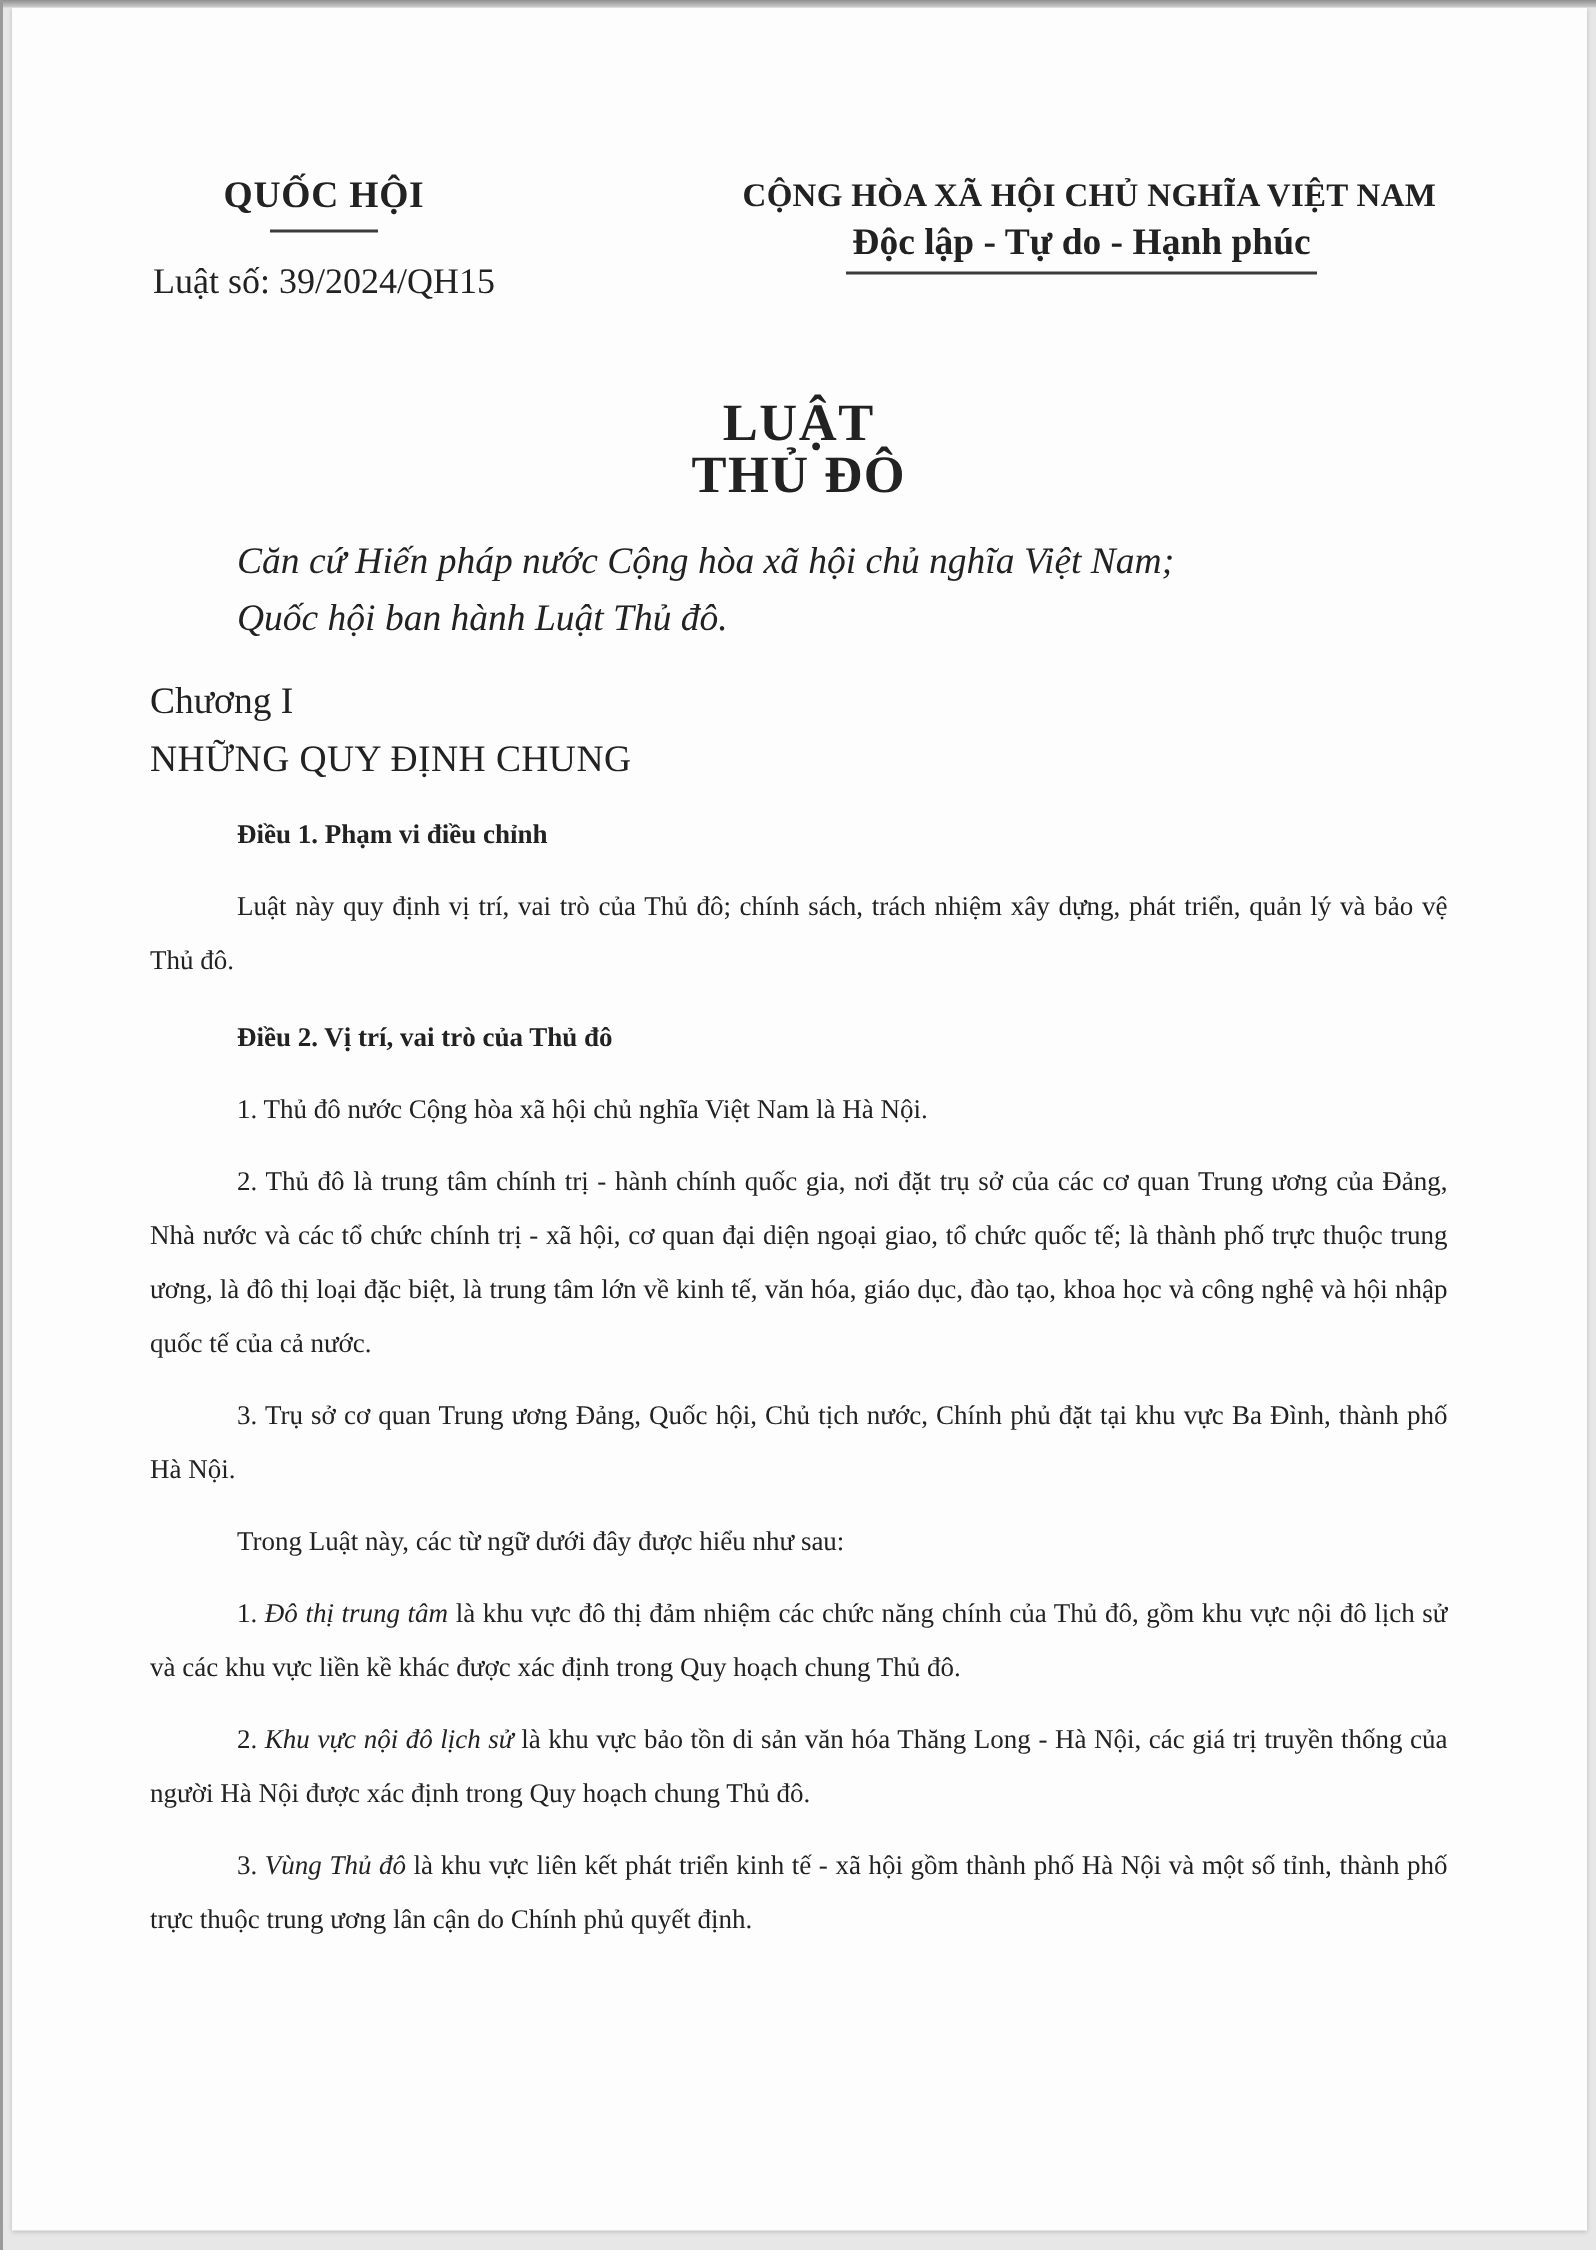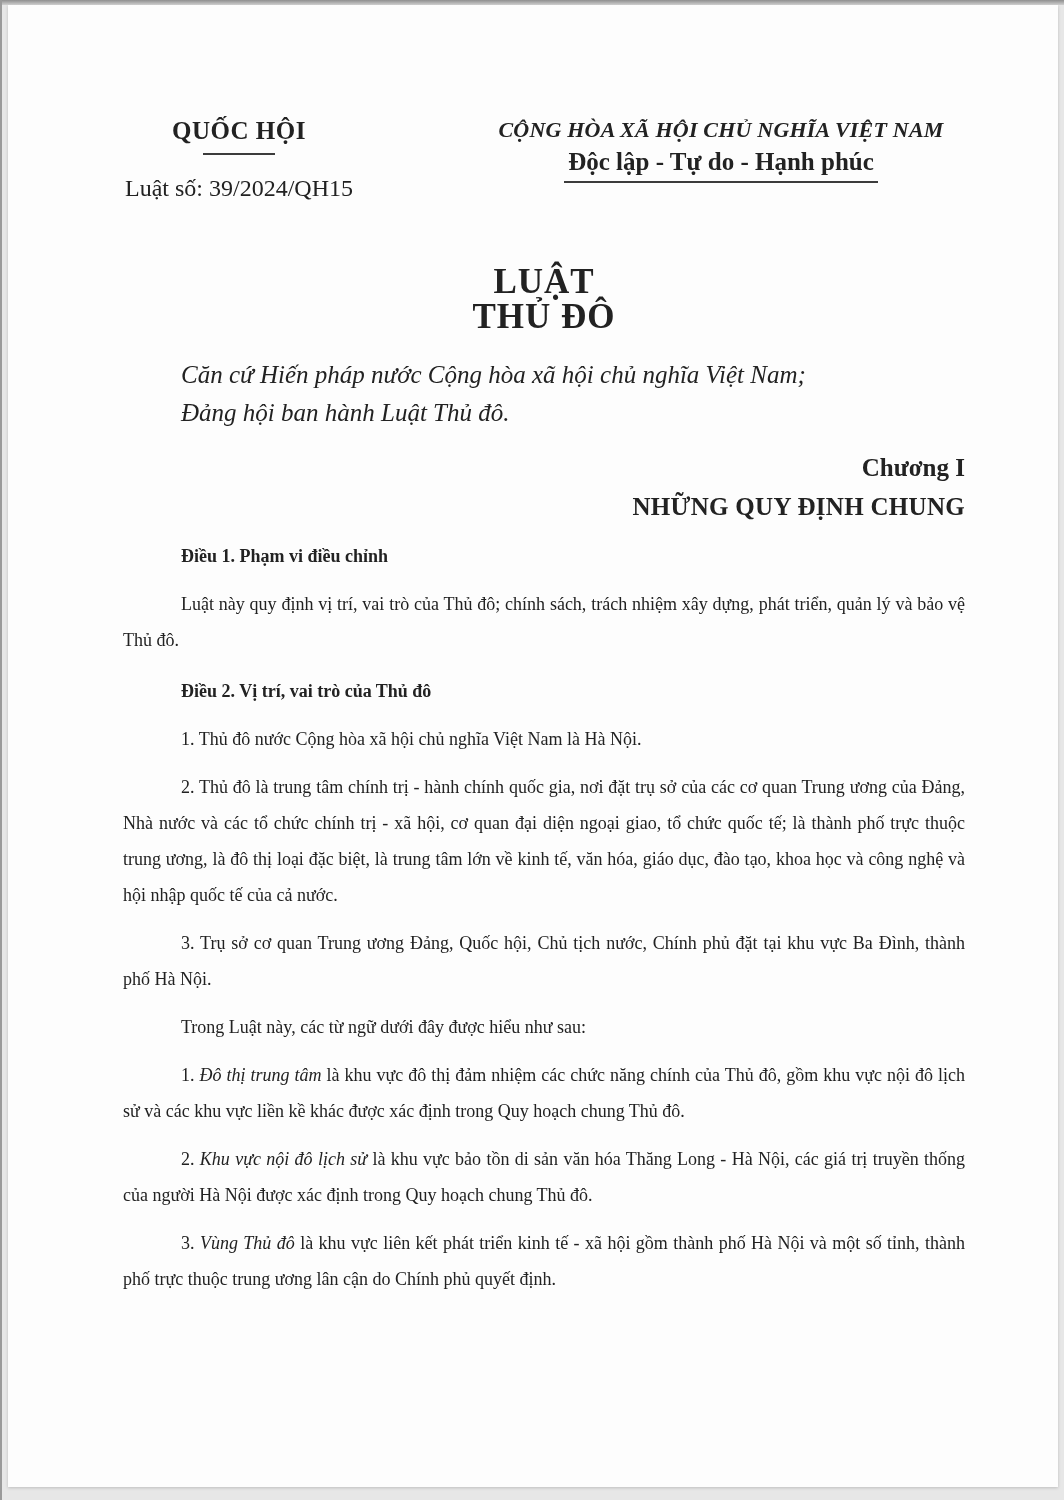--- a/index.html
+++ b/index.html
@@ -11,42 +11,42 @@
     overflow:hidden;
   }
   .edge-top{position:absolute;left:0;top:0;width:1064px;height:5px;
     background:linear-gradient(#8f8f8f,#cfcfcf);z-index:3;}
   .edge-left-line{position:absolute;left:0;top:0;width:2px;height:1500px;background:#9a9a9a;z-index:3;}
   .page{
     position:absolute;left:8px;top:5px;width:1050px;height:1482px;
     background:#fdfdfd;
     box-shadow:0 1px 3px rgba(0,0,0,.18);
   }
-  .content{padding:112px 93px 0 115px;}
+  .content{padding:112px 93px 0 92px;}
 
   
   .hdr{display:flex;align-items:flex-start;}
   .hdr-left{width:232px;text-align:center;}
   .hdr-org{font-weight:bold;font-size:25px;letter-spacing:.5px;white-space:nowrap;}
   .hdr-org-rule{width:72px;height:2px;background:#3c3c3c;margin:8px auto 0;}
   .hdr-lawno{font-size:24px;white-space:nowrap;margin-top:20px;text-align:center;}
   .hdr-right{margin-left:auto;margin-right:18px;width:452px;text-align:center;}
-  .hdr-nation{font-weight:bold;font-size:22px;white-space:nowrap;letter-spacing:.2px;font-style:italic;}
+  .hdr-nation{font-weight:bold;font-size:22px;white-space:nowrap;letter-spacing:.2px;}
   .hdr-motto{display:inline-block;font-weight:bold;font-size:25px;white-space:nowrap;
     border-bottom:2px solid #3c3c3c;padding:2px 4px 5px;margin-top:3px;}
 
   
   .title{margin-top:62px;text-align:center;font-weight:bold;font-size:35px;line-height:35px;letter-spacing:1px;}
 
   
   .preamble{margin-top:22px;font-style:italic;font-size:25px;line-height:38px;}
   .preamble p{margin:0;text-indent:58px;}
 
   
-  .chapter{margin-top:20px;text-align:right;font-weight:bold;}
+  .chapter{margin-top:20px;text-align:left;font-weight:normal;}
   .chapter-no{font-size:25px;line-height:32px;}
   .chapter-title{font-size:25px;line-height:32px;margin-top:7px;letter-spacing:.3px;}
 
   
   .articles{font-size:18px;}
   .article-heading{font-weight:bold;margin:15px 0 2px 58px;line-height:36px;}
   .articles p{margin:12px 0 0;line-height:36px;text-indent:58px;text-align:justify;}
   .seg-i{font-style:italic;}
 </style>
 </head>
@@ -70,21 +70,21 @@
       </div>
     </div>
 
     <div class="title">
       <div>LUẬT</div>
       <div>THỦ ĐÔ</div>
     </div>
 
     <div class="preamble">
       <p>Căn cứ Hiến pháp nước Cộng hòa xã hội chủ nghĩa Việt Nam;</p>
-      <p>Đảng hội ban hành Luật Thủ đô.</p>
+      <p>Quốc hội ban hành Luật Thủ đô.</p>
     </div>
 
     <div class="chapter">
       <div class="chapter-no">Chương I</div>
       <div class="chapter-title">NHỮNG QUY ĐỊNH CHUNG</div>
     </div>
 
     <div class="articles" id="articles">
         <div class="article-heading">Điều 1. Phạm vi điều chỉnh</div>
         <p><span class="seg">Luật này quy định vị trí, vai trò của Thủ đô; chính sách, trách nhiệm xây dựng, phát triển, quản lý và bảo vệ Thủ đô.</span></p>

